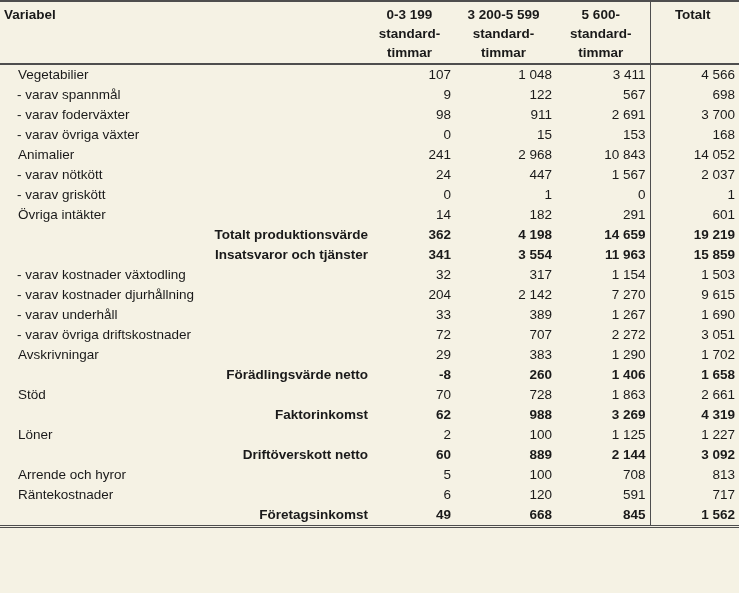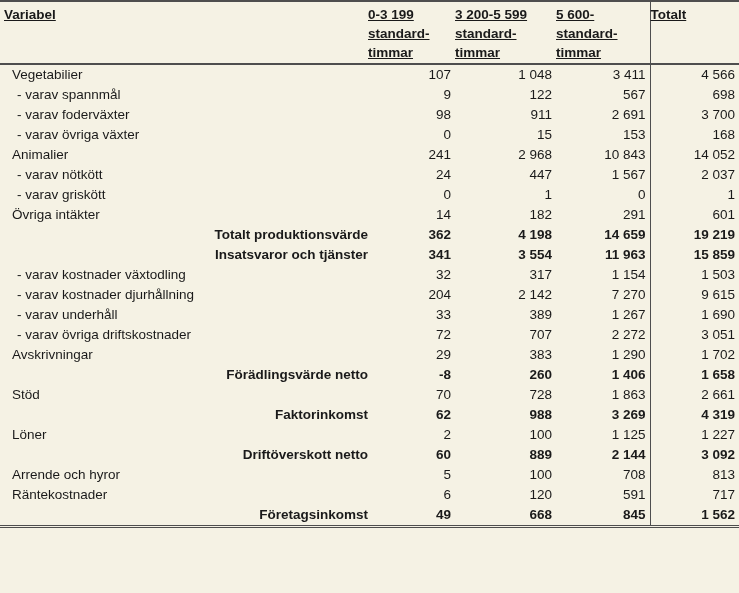--- a/index.html
+++ b/index.html
@@ -28,33 +28,32 @@
   thead th {
     vertical-align: top;
     padding: 3px 0 1px 0;
     border-bottom: 2px solid #4e4e4e;
     font-weight: 700;
   }
   thead th .hl {
     display: block;
     line-height: 19px;
     white-space: nowrap;
-    text-decoration: underline;
   }
   th.h-label { text-align: left; padding-left: 4px; }
-  th.h-num   { text-align: left; padding-right: 4px; }
+  th.h-num   { text-align: center; padding-right: 4px; }
 
   tbody td {
     height: 20px;
     line-height: 20px;
     padding: 0;
     white-space: nowrap;
     overflow: hidden;
   }
-  td.label  { text-align: left;  padding-left: 12px; }
+  td.label  { text-align: left;  padding-left: 18px; }
   td.label.indent { padding-left: 17px; }
   td.num    { text-align: right; padding-right: 4px; }
   .tot      { border-left: 1.5px solid #4e4e4e; }
   tr.bold td { font-weight: 700; text-align: right; }
   tbody tr:last-child td { border-bottom: 3px double #4e4e4e; }
 </style>
 </head>
 <body>
 
 <table>

